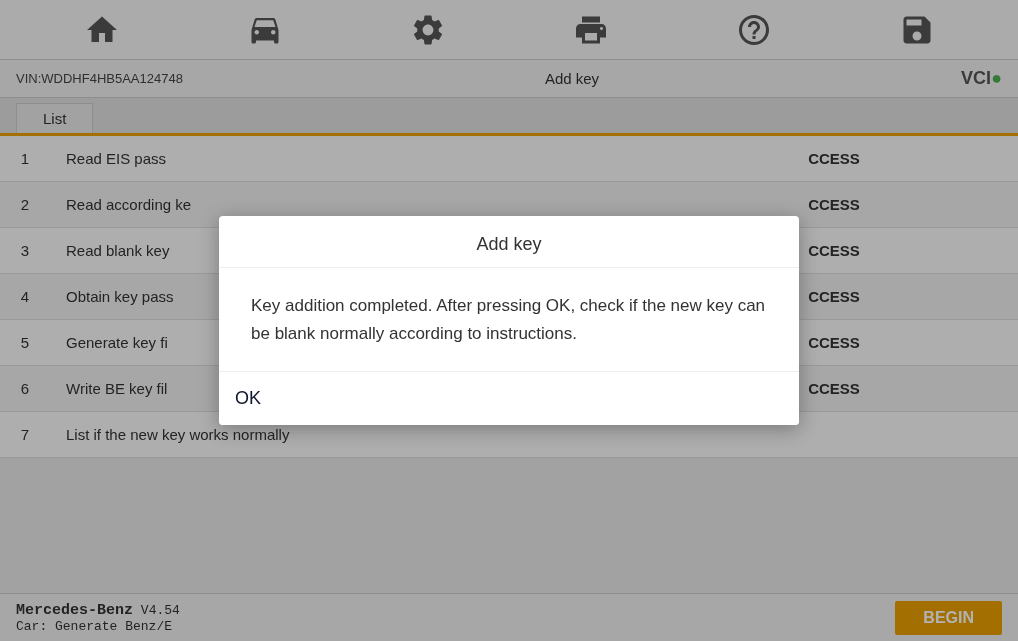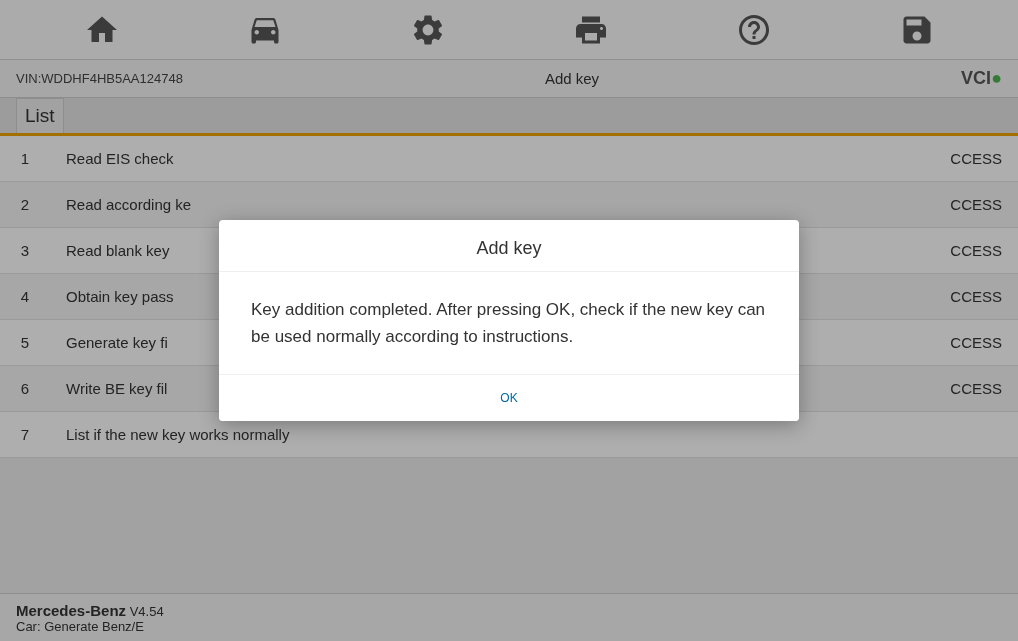--- a/index.html
+++ b/index.html
@@ -60,22 +60,22 @@
     
     .list-tab-bar {
       display: flex;
       background: #e0e0e0;
       border-bottom: 3px solid #e8a000;
       height: 38px;
       align-items: flex-end;
       padding-left: 16px;
     }
     .list-tab {
-      padding: 6px 8px;
-      font-size: 19px;
+      padding: 6px 26px;
+      font-size: 15px;
       color: #333;
       background: #e8e8e8;
       border: 1px solid #ccc;
       border-bottom: none;
       cursor: pointer;
     }
 
     
     .main-table {
       width: 100%;
@@ -94,41 +94,42 @@
       color: #333;
     }
     .row-num {
       width: 50px;
       text-align: center;
       color: #555;
       font-weight: 500;
     }
     .row-label { width: 600px; }
     .row-status {
-      text-align: right;
+      text-align: center;
       color: #555;
       font-size: 14px;
       padding-right: 20px;
+      font-weight: bold;
     }
 
     
     .bottom-bar {
       position: absolute;
       bottom: 0;
       left: 0;
       right: 0;
       height: 48px;
       background: #f0f0f0;
       border-top: 1px solid #ccc;
       display: flex;
       align-items: center;
       justify-content: space-between;
       padding: 0 16px;
     }
-    .bottom-car-info { font-size: 13px; color: #333; }
+    .bottom-car-info { font-size: 13px; color: #333; font-family: Liberation Mono, monospace; }
     .bottom-car-info .brand { font-weight: bold; font-size: 15px; }
     .begin-btn {
       background: #e8a000;
       color: white;
       border: none;
       padding: 8px 28px;
       font-size: 16px;
       font-weight: bold;
       cursor: pointer;
       border-radius: 2px;
@@ -164,27 +165,27 @@
       color: #333;
       line-height: 1.6;
     }
     .modal-footer {
       border-top: 1px solid #eee;
       display: flex;
     }
     .modal-ok-btn {
       flex: 1;
       padding: 16px;
-      font-size: 12px;
+      font-size: 18px;
       font-weight: 500;
-      color: #0369a1;
+      color: #0f172a;
       background: white;
       border: none;
       cursor: pointer;
-      text-align: center;
+      text-align: left;
     }
 
     
     .watermark {
       position: absolute;
       top: 50%;
       left: 50%;
       transform: translate(-50%, -50%) rotate(-30deg);
       font-size: 32px;
       color: rgba(180,180,180,0.3);
@@ -243,21 +244,21 @@
 </div>
 
 <div class="list-tab-bar">
   <div class="list-tab">List</div>
 </div>
 
 <table class="main-table">
   <tbody id="table-body">
       <tr>
       <td class="row-num">1</td>
-      <td class="row-label">Read EIS check</td>
+      <td class="row-label">Read EIS pass</td>
       <td class="row-status">CCESS</td>
     </tr>
       <tr>
       <td class="row-num">2</td>
       <td class="row-label">Read according ke</td>
       <td class="row-status">CCESS</td>
     </tr>
       <tr>
       <td class="row-num">3</td>
       <td class="row-label">Read blank key</td>
@@ -286,25 +287,26 @@
     </tbody>
 </table>
 
 <div class="bottom-bar">
   <div class="bottom-car-info">
     <span class="brand">Mercedes-Benz</span>
     <span>V4.54</span>
     <br>
     <span>Car: Generate Benz/E</span>
   </div>
+  <button class="begin-btn">BEGIN</button>
 </div>
 
 <div class="watermark">www.car-auto-repair.com</div>
 
 <div class="modal-overlay">
   <div class="modal">
     <div class="modal-header">Add key</div>
-    <div class="modal-body">Key addition completed. After pressing OK, check if the new key can be used normally according to instructions.</div>
+    <div class="modal-body">Key addition completed. After pressing OK, check if the new key can be blank normally according to instructions.</div>
     <div class="modal-footer">
       <button class="modal-ok-btn">OK</button>
     </div>
   </div>
 </div>
 
 </body></html>

